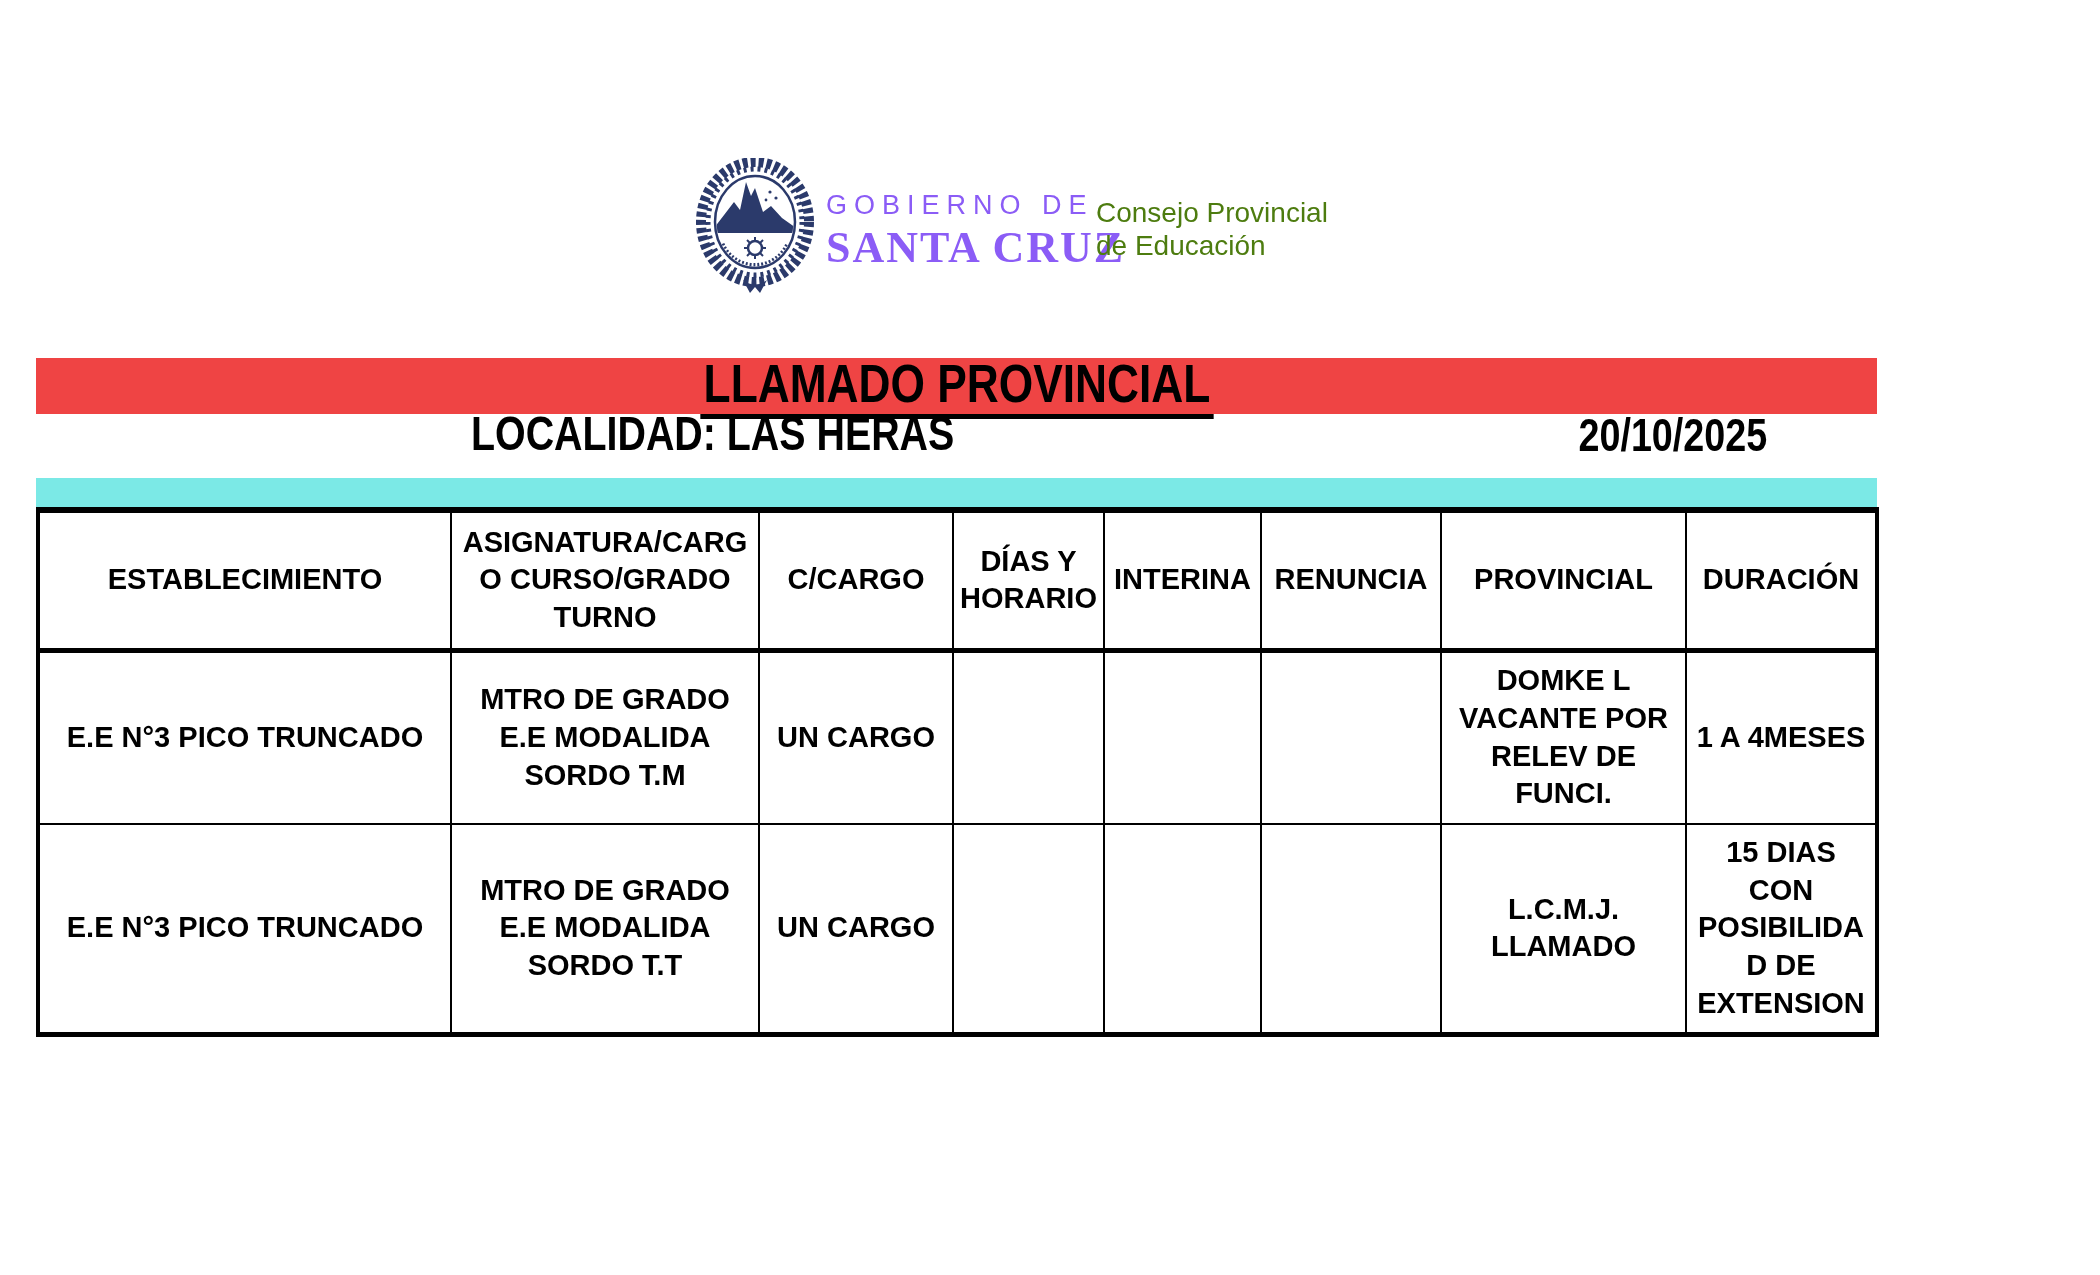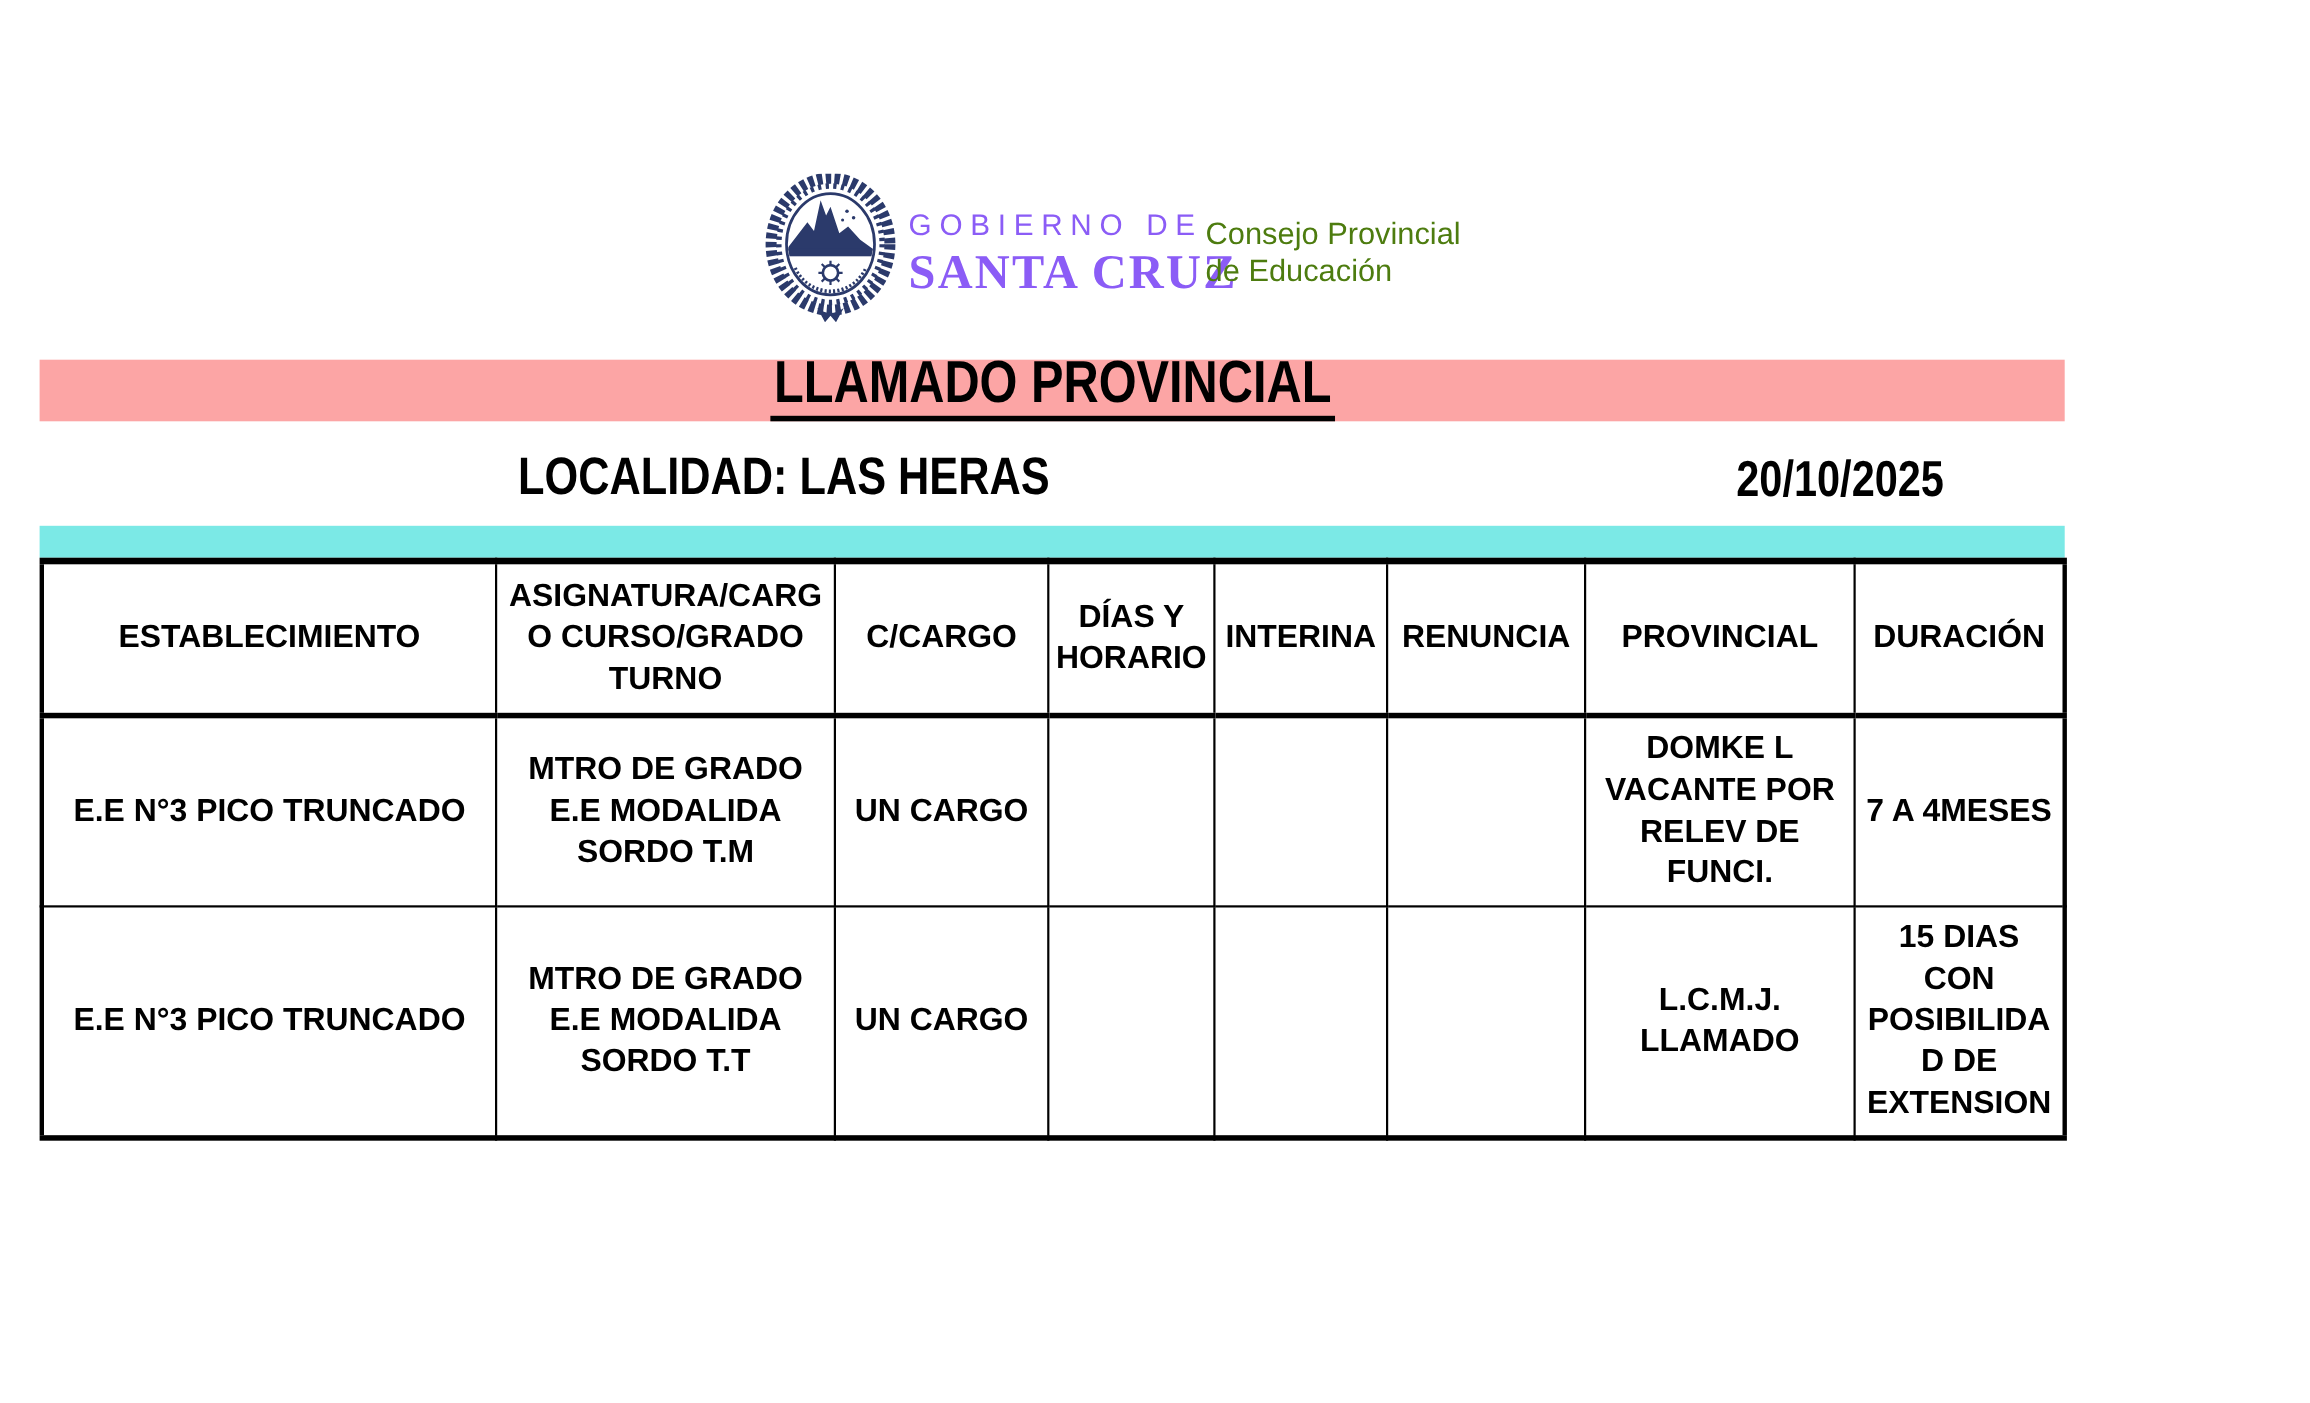--- a/index.html
+++ b/index.html
@@ -15,22 +15,22 @@
   .crest{position:absolute;left:694px;top:158px;}
   .gov-block{position:absolute;left:826px;top:190px;color:#8b5cf6;}
   .gov-line1{font-size:27px;font-weight:400;letter-spacing:7px;white-space:nowrap;}
   .gov-line2{font-size:44px;font-weight:bold;letter-spacing:2px;white-space:nowrap;margin-top:1px;font-family:Liberation Serif, serif;}
   .cpe-block{
     position:absolute;left:1096px;top:196px;
     font-size:28px;line-height:1.18;color:#4d7c0f;white-space:pre-line;
   }
   
   .title-banner{
-    position:absolute;left:36px;top:327px;width:1841px;height:56px;
-    background:#fca5a5;display:flex;align-items:flex-end;justify-content:center;
+    position:absolute;left:36px;top:358px;width:1841px;height:56px;
+    background:#ef4444;display:flex;align-items:flex-start;justify-content:center;
   }
   .title-text{
     font-size:54px;font-weight:bold;line-height:.95;
     display:inline-block;transform:scaleX(.82);transform-origin:center;
     border-bottom:5px solid #000;padding:0 4px 5px 4px;white-space:nowrap;
   }
   .divider-band{
     position:absolute;left:36px;top:478px;width:1841px;height:29px;
     background:#7BE9E6;
   }
@@ -156,21 +156,21 @@
 E.E MODALIDA
 SORDO T.M</td>
         <td>UN CARGO</td>
         <td></td>
         <td></td>
         <td></td>
         <td>DOMKE L
 VACANTE POR
 RELEV DE
 FUNCI.</td>
-        <td>7 A 4MESES</td>
+        <td>1 A 4MESES</td>
       </tr>
       <tr class="r2">
         <td>E.E N°3 PICO TRUNCADO</td>
         <td>MTRO DE GRADO
 E.E MODALIDA
 SORDO T.T</td>
         <td>UN CARGO</td>
         <td></td>
         <td></td>
         <td></td>

